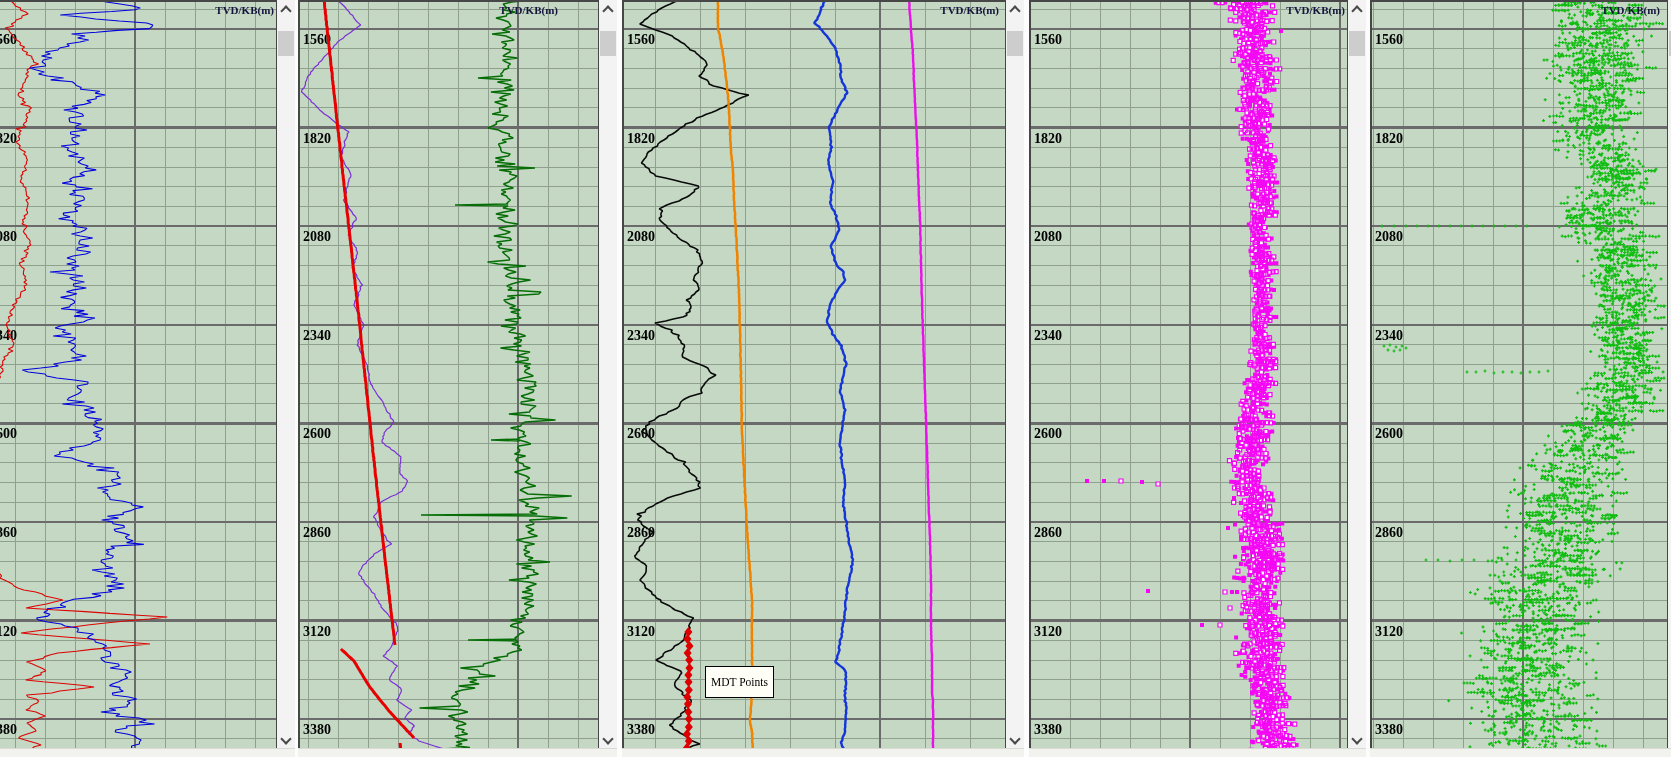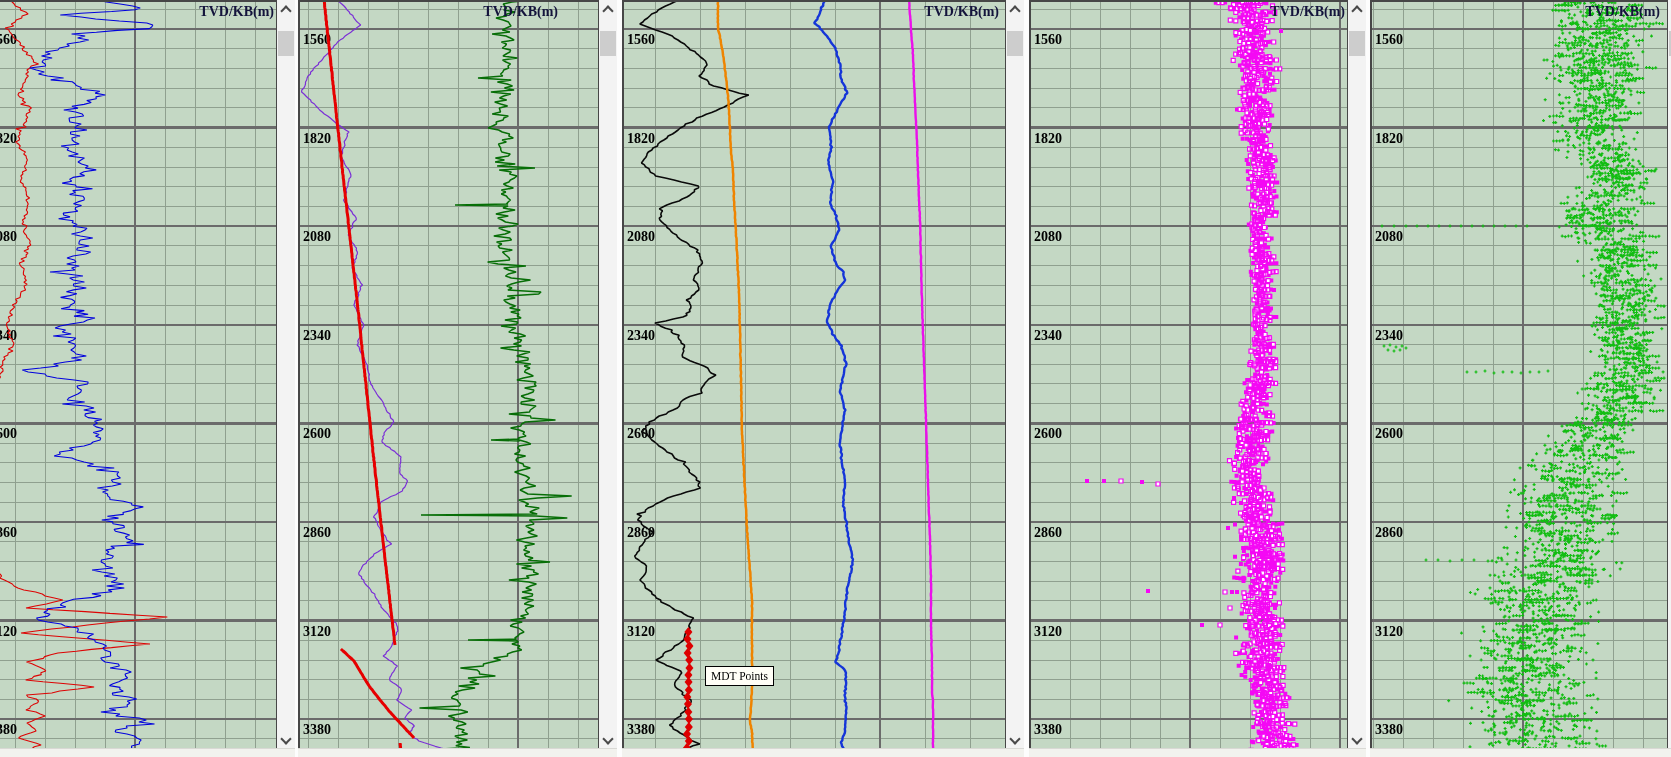--- a/index.html
+++ b/index.html
@@ -1,33 +1,33 @@
 <!DOCTYPE html>
 <html><head>
 <meta charset="utf-8">
 <style>
   html,body{margin:0;padding:0;background:#ffffff;}
   #screen{position:relative;width:1671px;height:757px;overflow:hidden;background:#fdfdfd;
           font-family:"Liberation Serif","DejaVu Serif",serif;}
   .track{position:absolute;top:0;height:757px;overflow:hidden;}
   .plot{position:absolute;left:0;top:0;}
-  .unit-label{position:absolute;top:4px;font-weight:bold;font-size:14px;color:#14143c;
+  .unit-label{position:absolute;top:4px;font-weight:bold;font-size:11px;color:#14143c;
               letter-spacing:0px;white-space:nowrap;}
   .vscroll{position:absolute;top:0;width:18px;height:749px;background:#f3f3f3;}
   .sb-btn{position:absolute;left:0;width:18px;height:17px;background:#f3f3f3;
           display:flex;align-items:center;justify-content:center;}
   .sb-btn.up{top:0;}
   .sb-btn.down{top:auto;bottom:0;}
   .chev{width:6px;height:6px;border-left:2px solid #4a4a4a;border-top:2px solid #4a4a4a;}
   .up .chev{transform:translateY(2px) rotate(45deg);}
   .down .chev{transform:translateY(-2px) rotate(225deg);}
   .sb-thumb{position:absolute;left:1px;top:31px;width:16px;height:25px;background:#cdcdcd;}
   .hstrip{position:absolute;left:0;bottom:0;height:8px;background:#f2f2ee;border-top:1px solid #d9d9d5;}
   .mdt-label{position:absolute;background:#fffef6;border:1px solid #000;font-size:11.5px;
-             line-height:14px;padding:2px 5px;color:#000;white-space:nowrap;z-index:5;}
+             line-height:14px;padding:8px 5px;color:#000;white-space:nowrap;z-index:5;}
   svg text{user-select:none;}
 </style>
 </head>
 <body>
 
 <div id="screen">
   <div class="track" id="track-0" style="left: 0px; width: 295px;">
     <div class="plot" style="width: 277px; height: 749px;">
         <svg width="277" height="749" viewBox="0 0 277 749" style="display: block;">
           <rect x="0" y="0" width="277" height="749" fill="#c4d8c4"></rect>

